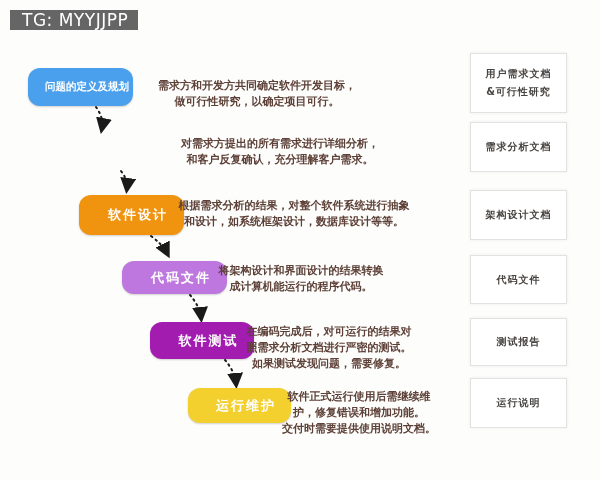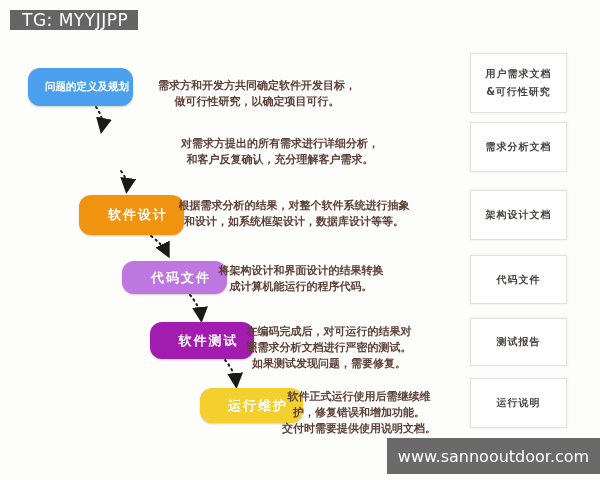--- a/index.html
+++ b/index.html
@@ -34,21 +34,21 @@
     display:flex; align-items:center; justify-content:center;
     color:#ffffff; font-weight:bold; font-size:13px; letter-spacing:2px;
     box-shadow:0 1px 2px rgba(0,0,0,0.18);
     padding-left:13px;
   }
   .stage-0 { left:28px;  top:68px;  width:92px; height:38px; background:#4aa0ec; font-size:10.5px; letter-spacing:0; }
   .stage-1 { left:50px;  top:133px; width:91px; height:37px; background:#5dba49; }
   .stage-2 { left:79px;  top:195px; width:92px; height:40px; background:#f0930f; }
   .stage-3 { left:122px; top:261px; width:92px; height:33px; background:#bd77de; }
   .stage-4 { left:150px; top:322px; width:91px; height:37px; background:#a21caf; }
-  .stage-5 { left:200px; top:388px; width:90px; height:35px; background:#f4d02f; }
+  .stage-5 { left:188px; top:388px; width:90px; height:35px; background:#f4d02f; }
 
   
   .desc {
     position:absolute; text-align:center;
     font-size:11px; line-height:16px; font-weight:bold; color:#5d4037;
   }
   .desc span { display:block; }
   .desc-0 { left:114px; top:70px;  width:286px;margin-top:8px; }
   .desc-1 { left:145px; top:136px; width:270px; }
   .desc-2 { left:178px; top:198px; width:232px; }
@@ -141,15 +141,14 @@
   <div class="outbox outbox-3">
     <span>代码文件</span>
   </div>
   <div class="outbox outbox-4">
     <span>测试报告</span>
   </div>
   <div class="outbox outbox-5">
     <span>运行说明</span>
   </div>
 
-  <div class="site-bar">www.sannooutdoor.com</div>
 
 </div>
 
 </body></html>

